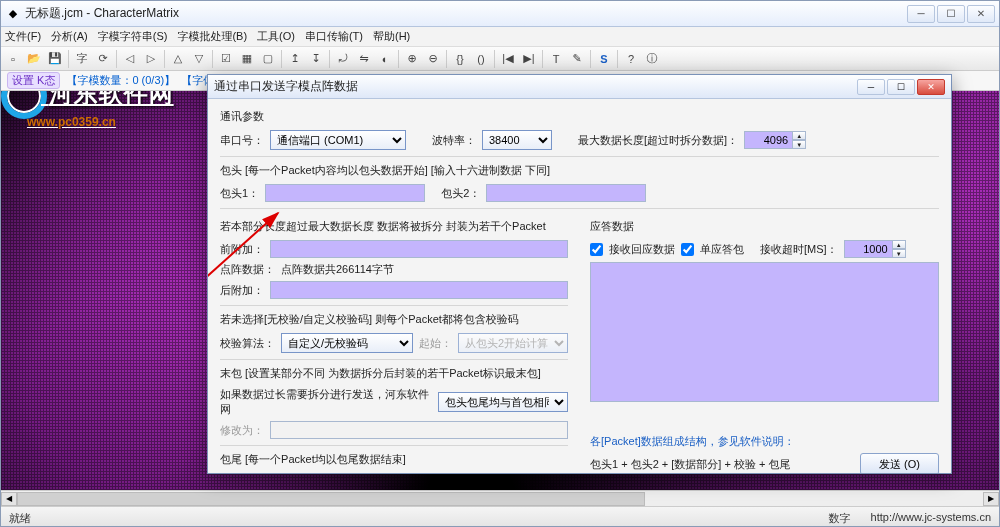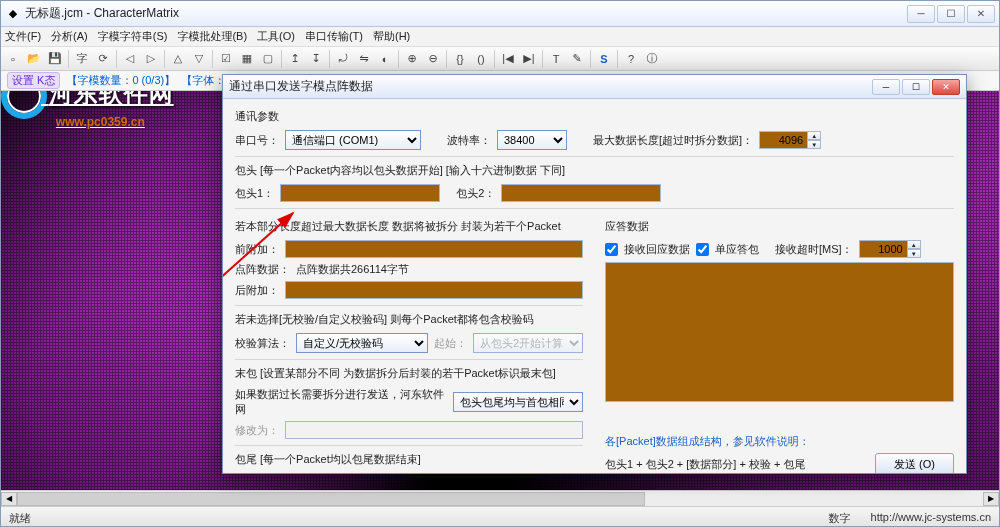--- a/index.html
+++ b/index.html
@@ -39,32 +39,32 @@
 
 .hscroll { height: 16px; background: #f0f0f0; border-top: 1px solid #ccc; display: flex; align-items: center; }
 .hscroll .track { flex:1; height: 14px; background: #eee; position: relative; }
 .hscroll .thumb { position:absolute; left:0; top:0; width:65%; height:100%; background:#d0d0d0; border:1px solid #bbb; }
 .hscroll .arrow { width: 16px; height: 14px; background: #e4e4e4; border:1px solid #bbb; display:flex;align-items:center;justify-content:center;font-size:8px;}
 
 .statusbar { height: 20px; background: linear-gradient(#f5f5f5,#e5e5e5); border-top: 1px solid #ccc; display: flex; align-items: flex-end; padding: 0 8px; font-size: 11px; color: #333; }
 .statusbar .left{flex:1;}
 .statusbar .right{display:flex;gap:20px;}
 
-.dialog { position: absolute; top: 74px; left: 222px; width: 745px; height: 400px; background: #f4f4f4; border: 1px solid #7a92b8; box-shadow: 0 5px 18px rgba(0,0,0,0.4); z-index: 10; display: flex; flex-direction: column; }
+.dialog { position: absolute; top: 74px; left: 207px; width: 745px; height: 400px; background: #f4f4f4; border: 1px solid #7a92b8; box-shadow: 0 5px 18px rgba(0,0,0,0.4); z-index: 10; display: flex; flex-direction: column; }
 .dialog .dtitle { height: 24px; background: linear-gradient(#fdfeff,#dfe8f8); display:flex; align-items:center; padding:0 6px; font-size:12px; border-bottom:1px solid #b5c5de; }
 .dialog .dtitle .t { flex:1; color:#222;}
 .dialog .dtitle .wbtns{display:flex;gap:2px;}
 .dialog .dtitle .wbtn{width:28px;height:16px;border:1px solid #b5c5de;background:linear-gradient(#fcfdff,#e0e9f8);border-radius:2px;display:flex;align-items:center;justify-content:center;font-size:9px;cursor:pointer;}
 .dialog .dtitle .wbtn.close{background:linear-gradient(#f7a5a0,#d84c3e);color:#fff;border-color:#c53a2e;}
 .dialog .body { flex:1; padding: 6px 12px; font-size: 11px; color: #222; overflow:hidden;}
 
 .row { display: flex; align-items: center; gap: 6px; margin: 4px 0; }
 .row label { white-space: nowrap; }
 .hr { border: none; border-top: 1px solid #d6d6d6; margin: 6px 0; }
-.inp { height: 18px; border: 1px solid #a8b8d0; background: #a16207; padding: 0 4px; font-size: 11px; }
+.inp { height: 18px; border: 1px solid #a8b8d0; background: #c4b5fd; padding: 0 4px; font-size: 11px; }
 .sel { height: 20px; border: 1px solid #7895c8; background: linear-gradient(#fff,#e8eef8); font-size: 11px; padding: 0 2px; }
 .spin { display:inline-flex; }
 .spin .inp{width:48px;text-align:right;border-right:none;}
 .spin .sbtn{width:14px;display:flex;flex-direction:column;}
 .spin .sbtn div{flex:1;border:1px solid #a8b8d0;background:linear-gradient(#fff,#e0e6f0);font-size:6px;display:flex;align-items:center;justify-content:center;}
 .chk { width:13px; height:13px; }
 .gray { color: #999; }
 .link { color: #1a5fc4; }
 .btn { height: 22px; padding: 0 18px; border: 1px solid #8aa3cc; background: linear-gradient(#fcfdff,#dbe5f6); border-radius: 3px; font-size: 11px; cursor: pointer; }
 
@@ -150,21 +150,21 @@
     <span class="val"><span>【ASCII半宽：</span><span>关】</span></span>
     <span class="val">【摘句取点左高位 模式1】</span>
     <span class="val"><span>【字符集：</span><span>MBCS】</span></span>
   </div>
 
   <div class="canvas-area">
     <div class="canvas-bg"></div>
     <div class="watermark">
       <span class="ring"></span>
       <span style="color:#fff;text-shadow:1px 1px 2px #000;">河东软件网</span>
-      <div style="font-size:12px;color:#cd6e00;margin-left:26px;margin-top:-4px;letter-spacing:0;text-align:center;">www.pc0359.cn</div>
+      <div style="font-size:12px;color:#cd6e00;margin-left:26px;margin-top:-4px;letter-spacing:0;">www.pc0359.cn</div>
     </div>
   </div>
 
   <div class="hscroll">
     <div class="arrow">◀</div>
     <div class="track">
         <div class="thumb"></div>
       </div>
     <div class="arrow">▶</div>
   </div>

